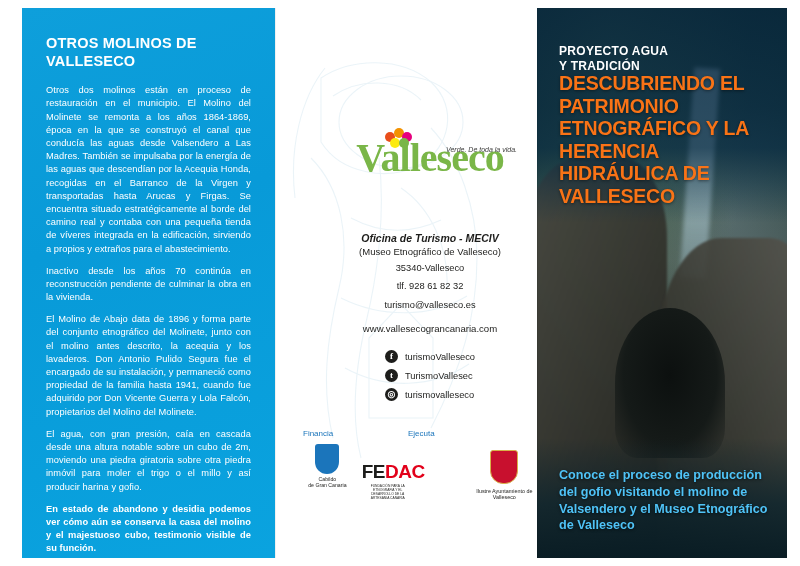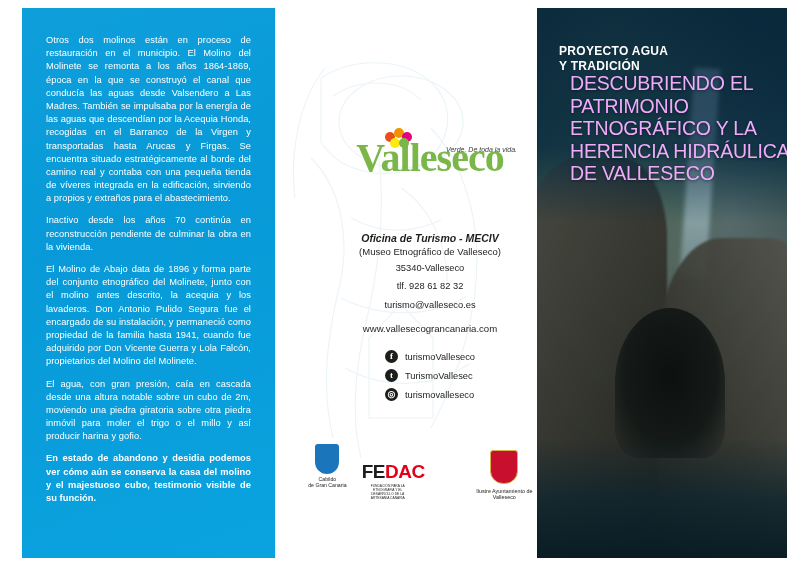--- a/index.html
+++ b/index.html
@@ -311,27 +311,26 @@
     font-size: 12px;
     font-weight: bold;
     line-height: 1.25;
     letter-spacing: .3px;
   }
   .right-title {
     position: absolute;
     left: 22px;
     top: 64px;
     width: 222px;
-    color: #f0abfc;
+    color: #f97316;
     font-size: 19.5px;
-    font-weight: normal;
+    font-weight: bold;
     line-height: 1.16;
     letter-spacing: -.2px;
     text-shadow: 0 1px 3px rgba(0,0,0,.45);
-    margin-left: 11px;
   }
   .right-footer {
     position: absolute;
     left: 22px;
     bottom: 24px;
     width: 214px;
     color: #4fc3f7;
     font-size: 12.6px;
     font-weight: bold;
     line-height: 1.33;
@@ -346,20 +345,21 @@
     height: 550px;
     background: rgba(0,0,0,.06);
   }
 </style>
 </head>
 <body>
 
 <div class="brochure">
 
   <div class="panel-left">
+    <h1 class="left-title">OTROS MOLINOS DE VALLESECO</h1>
     <p class="left-p">Otros dos molinos están en proceso de restauración en el municipio. El Molino del Molinete se remonta a los años 1864-1869, época en la que se construyó el canal que conducía las aguas desde Valsendero a Las Madres. También se impulsaba por la energía de las aguas que descendían por la Acequia Honda, recogidas en el Barranco de la Virgen y transportadas hasta Arucas y Firgas. Se encuentra situado estratégicamente al borde del camino real y contaba con una pequeña tienda de víveres integrada en la edificación, sirviendo a propios y extraños para el abastecimiento.</p>
     <p class="left-p">Inactivo desde los años 70 continúa en reconstrucción pendiente de culminar la obra en la vivienda.</p>
     <p class="left-p">El Molino de Abajo data de 1896 y forma parte del conjunto etnográfico del Molinete, junto con el molino antes descrito, la acequia y los lavaderos. Don Antonio Pulido Segura fue el encargado de su instalación, y permaneció como propiedad de la familia hasta 1941, cuando fue adquirido por Don Vicente Guerra y Lola Falcón, propietarios del Molino del Molinete.</p>
     <p class="left-p">El agua, con gran presión, caía en cascada desde una altura notable sobre un cubo de 2m, moviendo una piedra giratoria sobre otra piedra inmóvil para moler el trigo o el millo y así producir harina y gofio.</p>
     <p class="left-p bold">En estado de abandono y desidia podemos ver cómo aún se conserva la casa del molino y el majestuoso cubo, testimonio visible de su función.</p>
   </div>
 
   <div class="panel-mid">
 
     <svg class="watermark" viewBox="0 0 250 430">
@@ -410,20 +410,24 @@
           <span>TurismoVallesec</span>
         </div>
         <div class="social-row">
           <span class="s-icon">◎</span>
           <span>turismovalleseco</span>
         </div>
       </div>
     </div>
 
     <div class="sponsors">
+      <div class="sponsor-heads">
+        <span>Financia</span>
+        <span>Ejecuta</span>
+      </div>
       <div class="sponsor-row">
         <div class="cabildo-logo">
           <div class="cab-shield"></div>
           <div>Cabildo</div>
           <div>de Gran Canaria</div>
         </div>
         <div class="fedac">
           <div class="fedac-word"><span>FE</span><span class="r">DAC</span></div>
           <div class="fedac-sub">FUNDACIÓN PARA LA ETNOGRAFÍA Y EL DESARROLLO DE LA ARTESANÍA CANARIA</div>
         </div>
@@ -442,17 +446,18 @@
       <div class="rock-right"></div>
       <div class="cave"></div>
       <div class="fog"></div>
     </div>
     <div class="right-overlay-top"></div>
     <div class="right-kicker">
       <div>PROYECTO AGUA</div>
       <div>Y TRADICIÓN</div>
     </div>
     <div class="right-title">DESCUBRIENDO EL PATRIMONIO ETNOGRÁFICO Y LA HERENCIA HIDRÁULICA DE VALLESECO</div>
+    <div class="right-footer">Conoce el proceso de producción del gofio visitando el molino de Valsendero y el Museo Etnográfico de Valleseco</div>
   </div>
 
   <div class="fold" style="left:275px"></div>
   <div class="fold" style="left:537px"></div>
 </div>
 
 </body></html>

